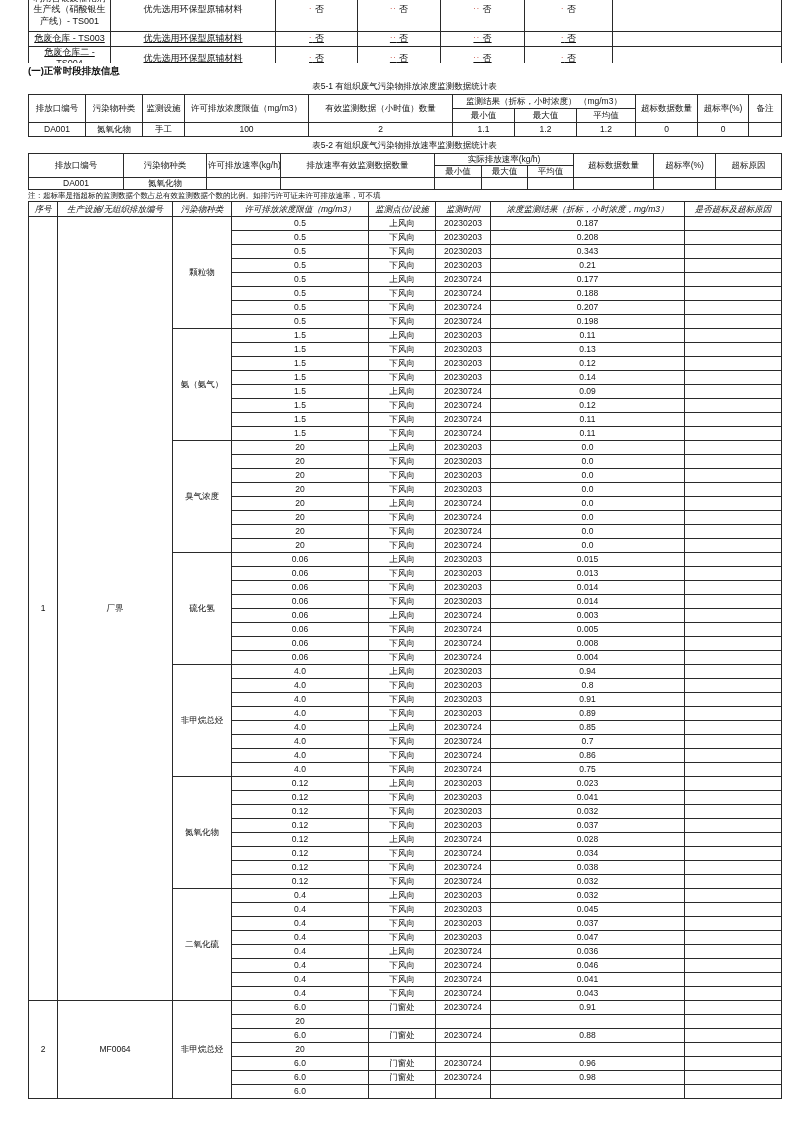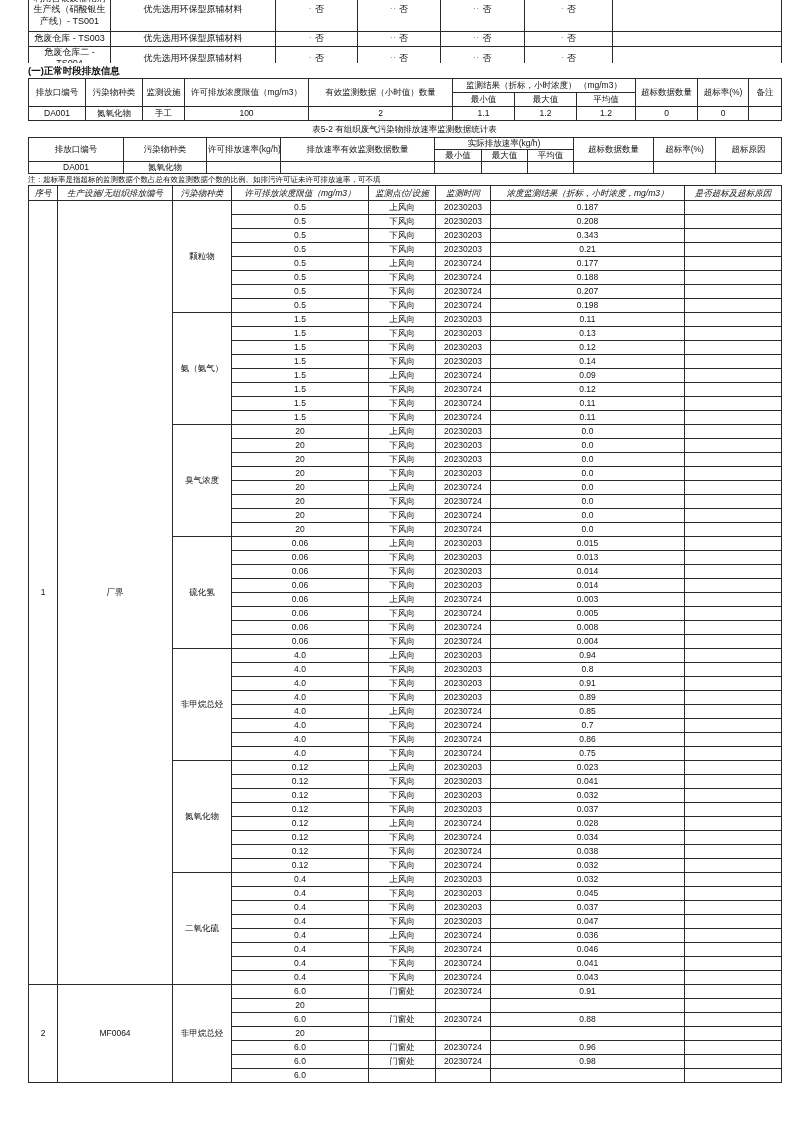--- a/index.html
+++ b/index.html
@@ -11,21 +11,21 @@
     border:1px solid #2a2a2a; text-align:center; vertical-align:middle;
     font-weight:normal; padding:0 1px; font-size:8.5px; line-height:1.25;
     overflow:hidden; white-space:nowrap; color:#111;
   }
 
   
   .top-clip { overflow:hidden; height:63px; }
   #top-table { margin-top:-12px; }
   #top-table td { font-size:9px; white-space:normal; }
   #top-table tr:nth-child(1) td { height:42px; }
-  #top-table tr:nth-child(2) td, #top-table tr:nth-child(3) td { height:14px; }
+  #top-table tr:nth-child(2) td, #top-table tr:nth-child(3) td { height:14px;text-decoration:underline; }
   .dot { color:#c0392b; font-size:7px; letter-spacing:1px; vertical-align:1px; }
 
   .sec-title { font-size:11.5px; font-weight:bold; margin:9px 0 0 28px; }
   .sec-sub { font-size:9.5px; font-weight:bold; margin:2px 0 0 28px; }
   .caption { width:753px; margin:3px 0 1px 28px; text-align:center; font-size:8.5px; }
   .note { margin:1px 8px 0 28px; font-size:7.5px; }
 
   #table51 th, #table51 td { height:13px; }
   #table52 th, #table52 td { height:11px; }
   #table53 th { height:14px;font-style:italic; }
@@ -74,20 +74,21 @@
             <td><span class="dot">··</span> 否</td>
             <td><span class="dot">·</span> 否</td>
             <td></td>
           </tr>
         </tbody>
     </table>
   </div>
 
   <div class="sec-sub">(一)正常时段排放信息</div>
 
+  <div class="caption">表5-1 有组织废气污染物排放浓度监测数据统计表</div>
   <table class="tbl" id="table51">
     <colgroup>
       <col style="width:57px">
         <col style="width:57px">
         <col style="width:42px">
         <col style="width:124px">
       <col style="width:144px">
         <col style="width:62px">
         <col style="width:62px">
         <col style="width:59px">

